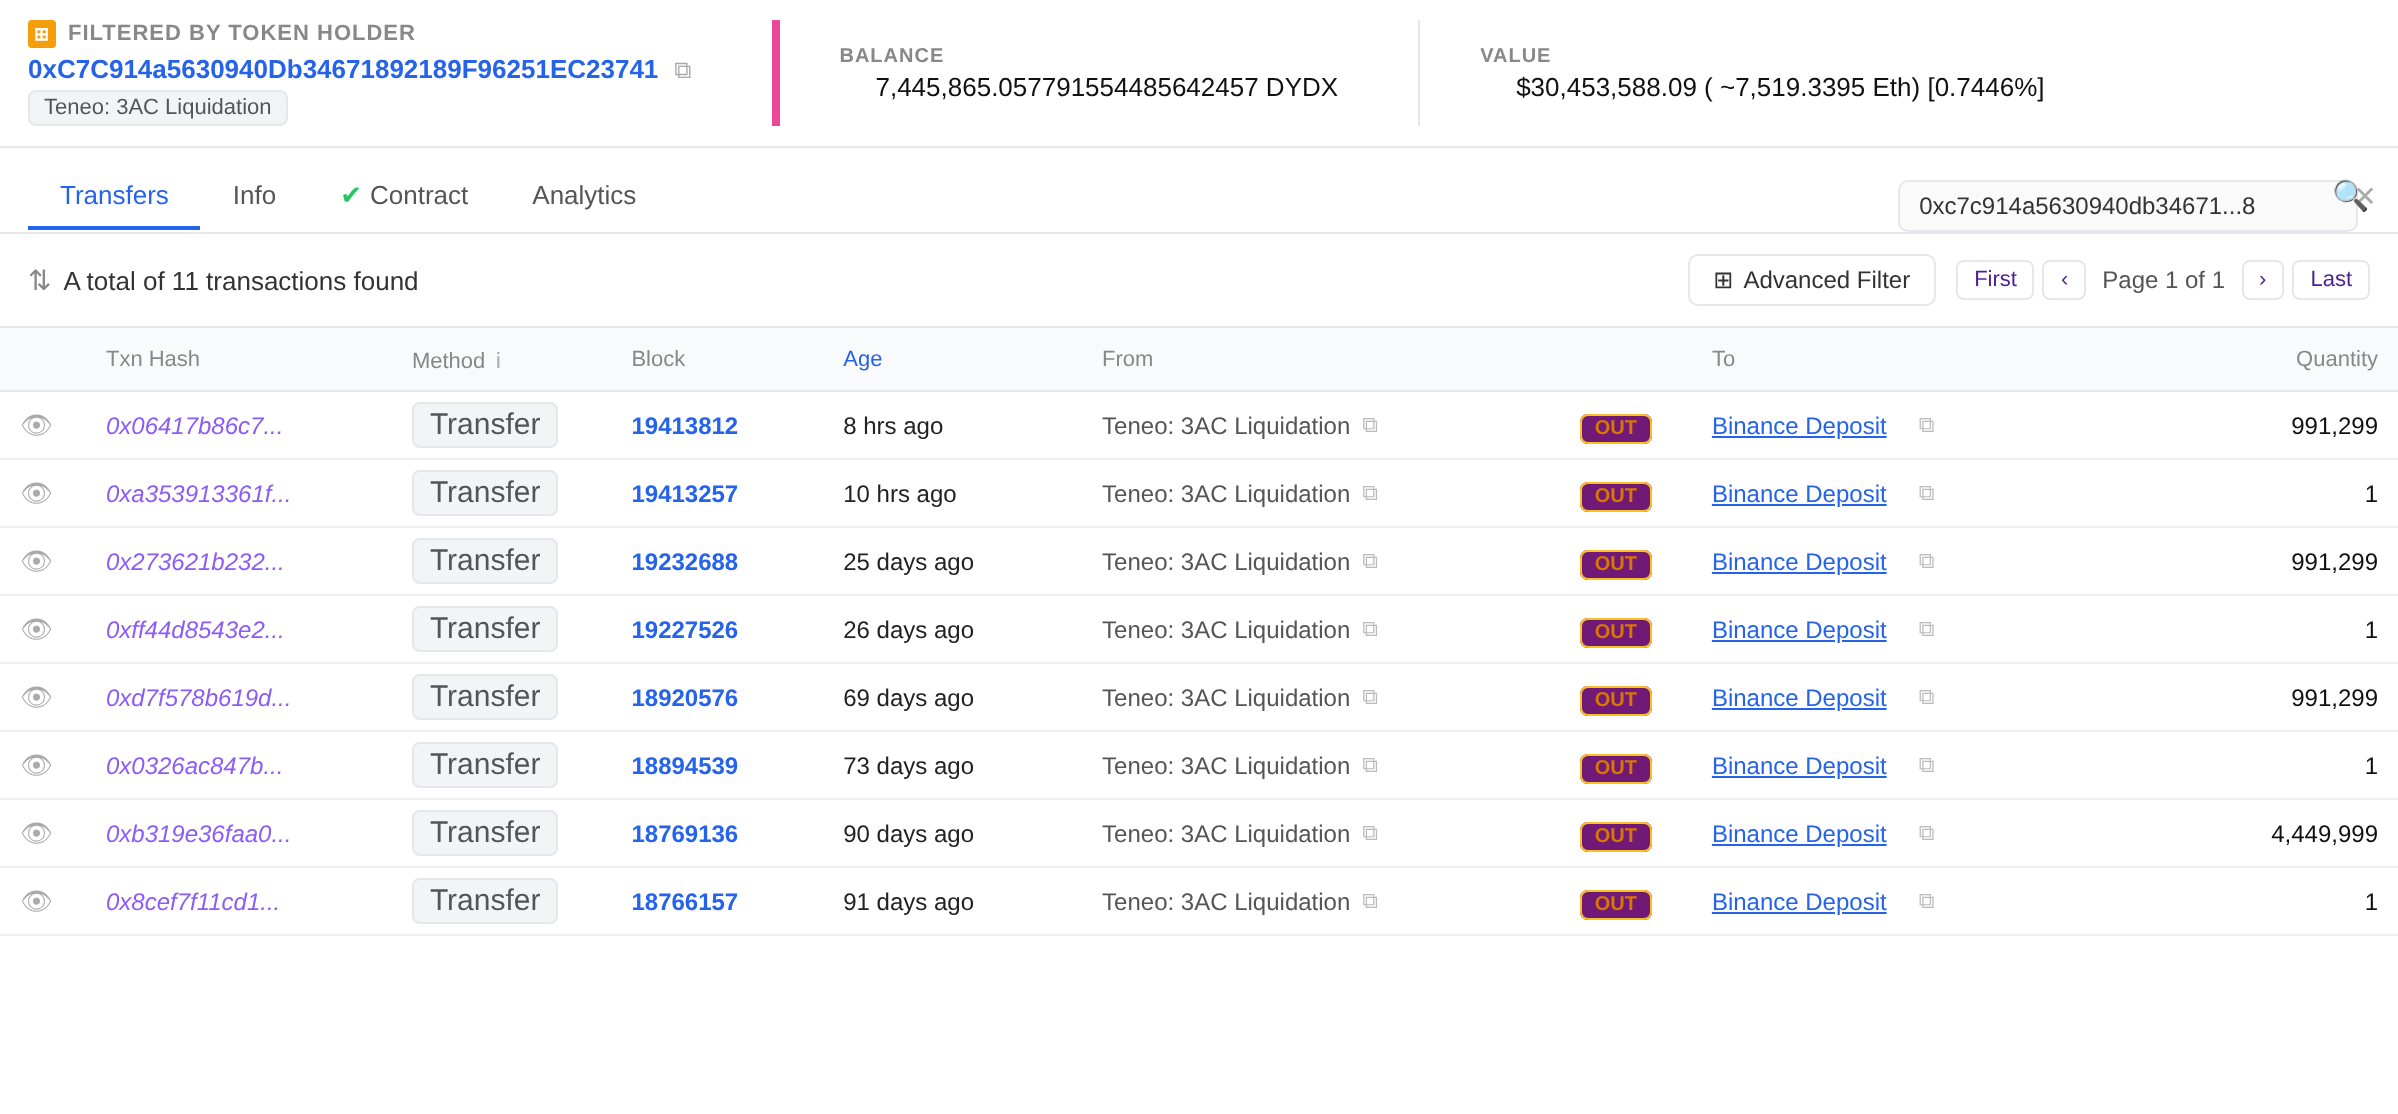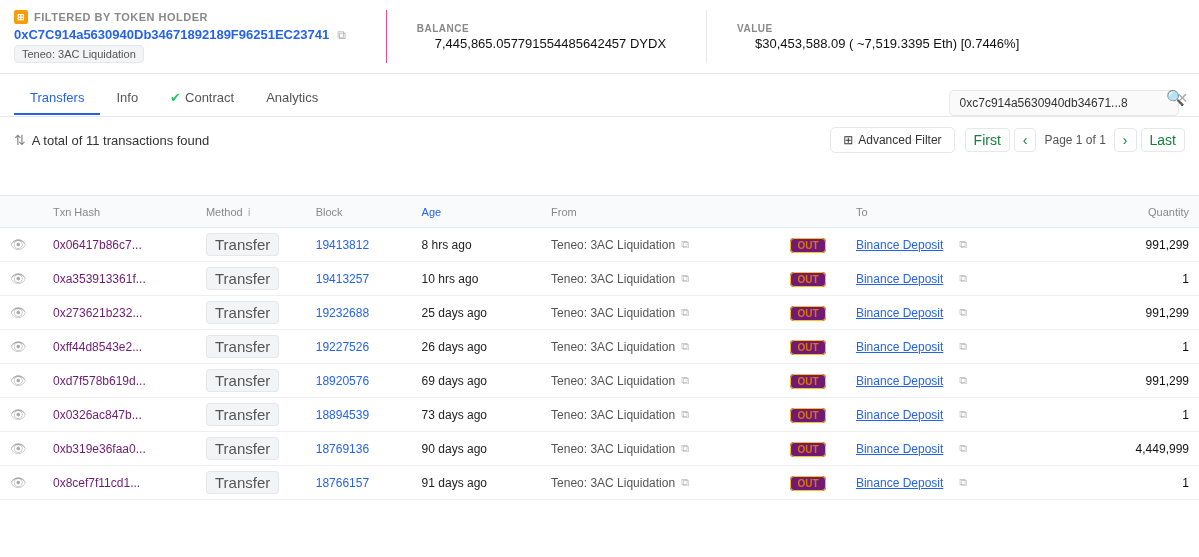--- a/index.html
+++ b/index.html
@@ -24,35 +24,35 @@
     .search-input { border: 1px solid #e5e7eb; border-radius: 5px; padding: 5px 30px 5px 10px; font-size: 12px; color: #333; width: 230px; background: #fafafa; margin-top: 10px; }
     .search-btn { background: none; border: none; cursor: pointer; color: #888; font-size: 15px; margin-left: -28px; }
     .close-btn { background: none; border: none; cursor: pointer; color: #aaa; font-size: 14px; margin-left: -8px; }
 
     .toolbar { display: flex; align-items: center; justify-content: space-between; padding: 10px 14px; }
     .total-text { font-size: 13px; color: #333; display: flex; align-items: center; gap: 6px; }
     .sort-icon { color: #888; font-size: 14px; }
     .toolbar-right { display: flex; align-items: center; gap: 10px; }
     .adv-filter-btn { display: flex; align-items: center; gap: 5px; border: 1px solid #e5e7eb; border-radius: 5px; padding: 5px 12px; font-size: 12px; color: #333; cursor: pointer; background: #fff; }
     .pagination { display: flex; align-items: center; gap: 4px; font-size: 12px; color: #555; }
-    .page-btn { border: 1px solid #e5e7eb; border-radius: 4px; padding: 3px 8px; cursor: pointer; background: #fff; color: #15803d; font-size: 14px; }
+    .page-btn { border: 1px solid #e5e7eb; border-radius: 4px; padding: 3px 8px; cursor: pointer; background: #fff; color: #4c1d95; font-size: 11px; }
     .page-btn:disabled { color: #ccc; cursor: default; }
     .page-info { font-size: 12px; color: #555; padding: 0 4px; }
 
-    table { width: 100%; border-collapse: collapse; font-size: 12px; margin-top: 32px; }
+    table { width: 100%; border-collapse: collapse; font-size: 12px; }
     thead tr { background: #f9fafb; border-top: 1px solid #e5e7eb; border-bottom: 1px solid #e5e7eb; }
     thead th { padding: 8px 10px; text-align: left; color: #888; font-weight: 500; font-size: 11px; white-space: nowrap; }
     thead th.age-col { color: #2563eb; }
     tbody tr { border-bottom: 1px solid #f0f0f0; }
     tbody td { padding: 8px 10px; vertical-align: middle; white-space: nowrap; }
 
     .eye-btn { background: none; border: none; cursor: pointer; color: #aaa; font-size: 13px; padding: 0; }
-    .txn-link { color: #701a75; text-decoration: none; }
+    .txn-link { color: #8b5cf6; text-decoration: none; font-style: italic; }
     .method-badge { background: #f3f4f6; border: 1px solid #e5e7eb; border-radius: 4px; padding: 2px 8px; font-size: 15px; color: #555; }
-    .block-link { color: #2563eb; text-decoration: none; }
+    .block-link { color: #2563eb; text-decoration: none; font-weight: bold; }
     .from-tag { display: inline-flex; align-items: center; gap: 4px; }
     .tag-addr { color: #555; }
     .out-badge { background: #701a75; border: 1px solid #fbbf24; color: #d97706; font-size: 10px; border-radius: 4px; padding: 1px 6px; font-weight: 600; margin-left: 4px; }
     .to-tag { display: inline-flex; align-items: center; gap: 14px; }
     .to-addr { color: #2563eb; }
     .qty { text-align: right; color: #111; }
     .copy-sm { color: #bbb; font-size: 11px; cursor: pointer; margin-left: 2px; }
     .info-icon { color: #aaa; font-size: 11px; margin-left: 2px; }
 
     .col-eye { width: 32px; }
@@ -74,21 +74,21 @@
       <span class="filtered-icon">⊞</span>
       <span>FILTERED BY TOKEN HOLDER</span>
     </div>
     <div style="display:flex;align-items:center;gap:4px;">
       <a class="token-address" href="#">0xC7C914a5630940Db34671892189F96251EC23741</a>
       <span class="copy-icon">⧉</span>
     </div>
     <span class="badge-label">Teneo: 3AC Liquidation</span>
   </div>
 
-  <div class="top-section" style="border-left:1px solid #ec4899; padding-left:30px;">
+  <div class="top-section" style="border-left:4px solid #ec4899; padding-left:30px;">
     <div class="top-label">BALANCE</div>
     <div class="top-value">7,445,865.057791554485642457 DYDX</div>
   </div>
 
   <div class="top-section" style="border-left:1px solid #e5e7eb; padding-left:30px;">
     <div class="top-label">VALUE</div>
     <div class="top-value">$30,453,588.09 ( ~7,519.3395 Eth) [0.7446%]</div>
   </div>
 </div>
 

